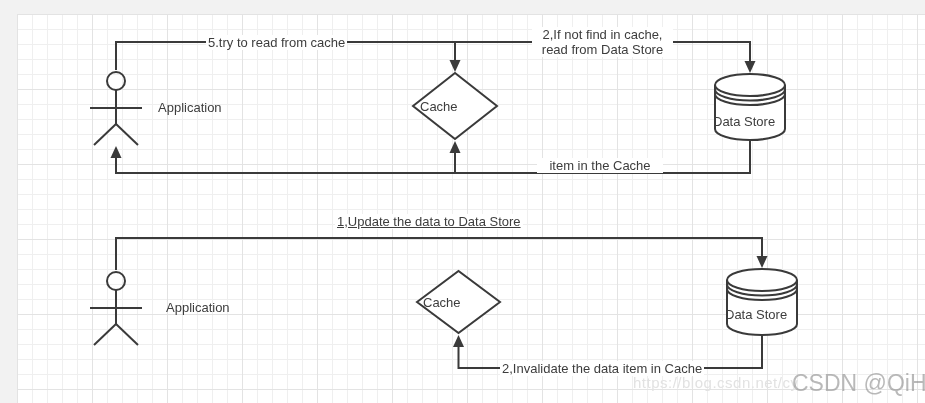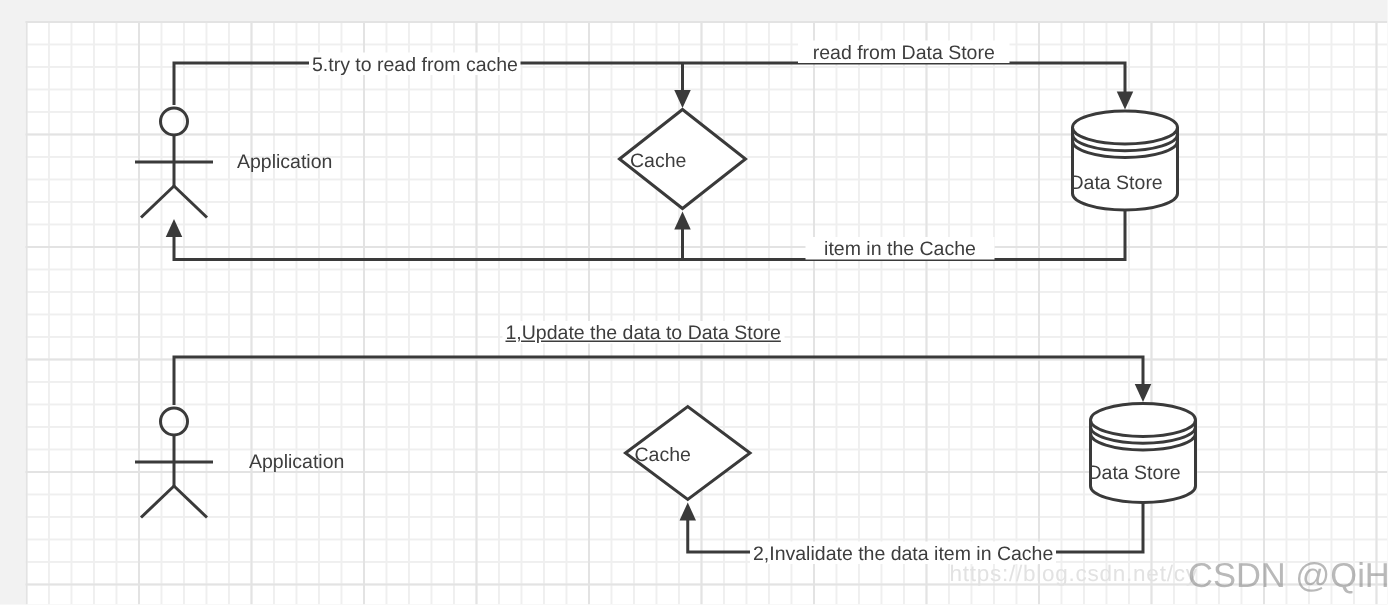--- a/index.html
+++ b/index.html
@@ -145,20 +145,21 @@
       <path d="M727,280 A35,11 0 0 1 797,280 L797,324 A35,11 0 0 1 727,324 Z" fill="#ffffff"></path>
       <path d="M727,280 A35,11 0 0 0 797,280"></path>
       <path d="M727,284.5 A35,11 0 0 0 797,284.5"></path>
       <path d="M727,289 A35,11 0 0 0 797,289"></path>
     </g>
   </svg>
 
   <div class="lbl on-line" id="read-step1-label">5.try to read from cache</div>
 
   <div class="lbl two-line" id="read-step2-label">
+    <div>2,If not find in cache,</div>
     <div>read from Data Store</div>
   </div>
 
   <div class="lbl two-line" id="read-step3-label">
     <div>item in the Cache</div>
   </div>
 
   <div class="lbl" id="read-actor-label">Application</div>
   <div class="lbl shape-label" id="read-cache-label">Cache</div>
   <div class="lbl shape-label" id="read-ds-label">Data Store</div>

